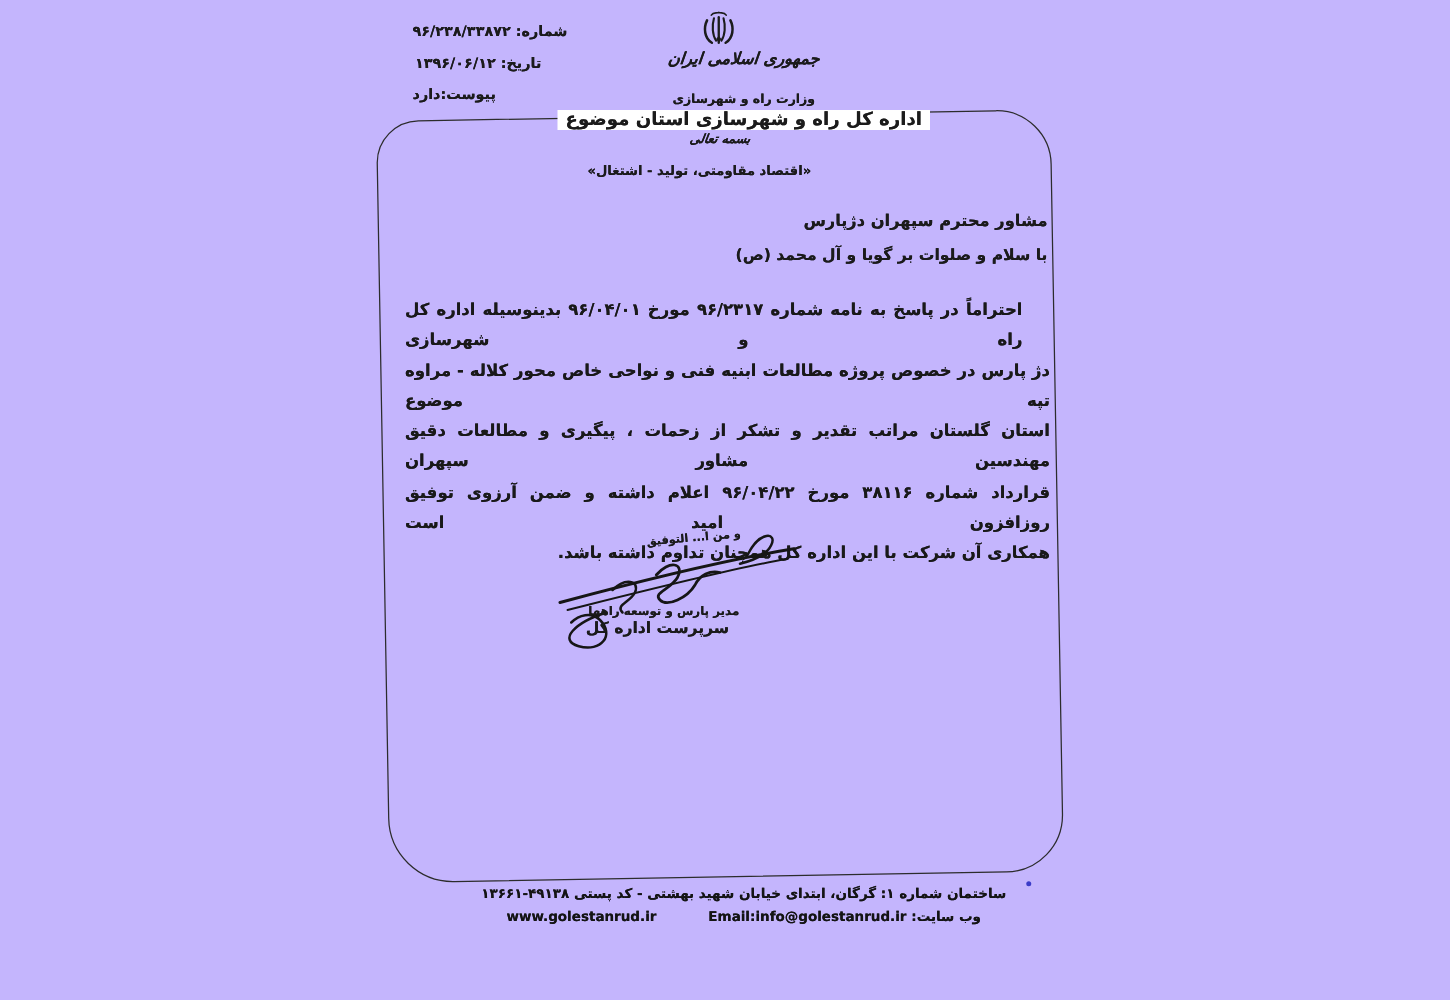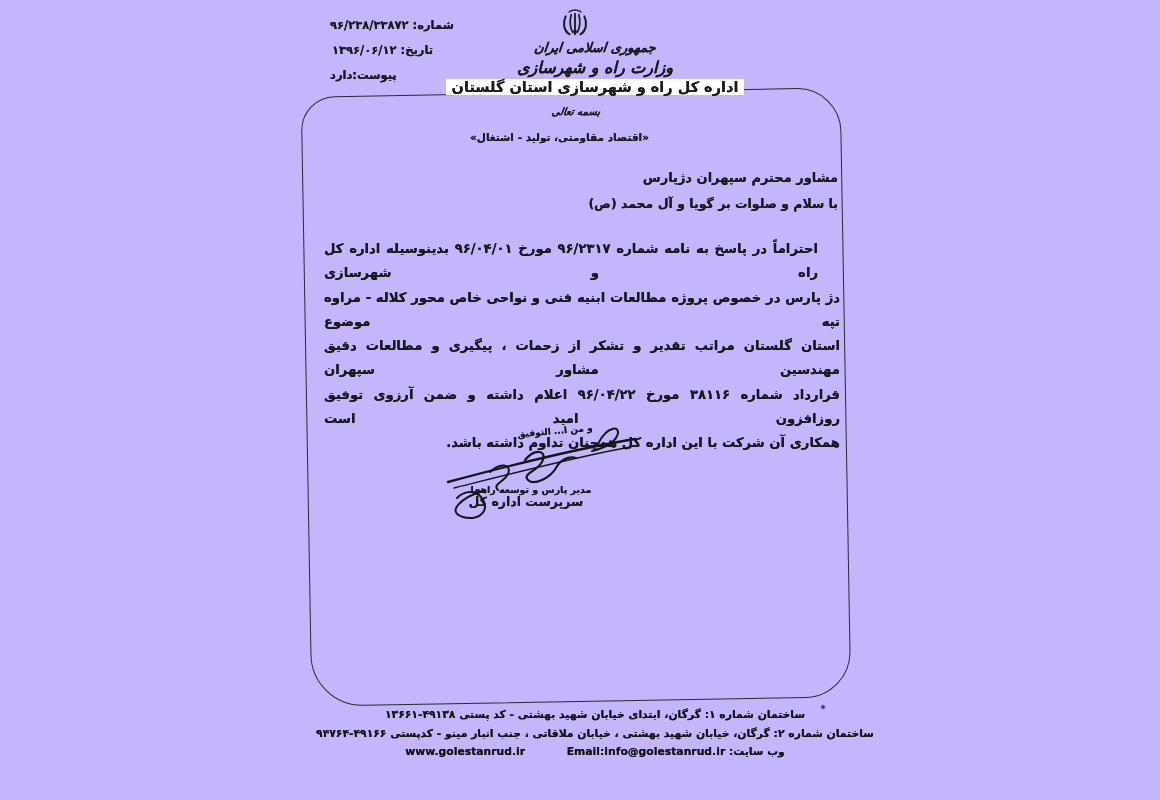--- a/index.html
+++ b/index.html
@@ -27,21 +27,21 @@
   .emblem{ position:absolute; top:6px; left:558px; width:34px; height:36px; }
   .emblem svg{ width:100%; height:100%; }
   .letterhead{
     position:absolute; top:40px; left:420px; width:350px;
     text-align:center; direction:rtl;
   }
   .lh-country{
     font-size:13px; font-weight:700; font-style:italic;
     transform:skewX(-6deg); letter-spacing:.5px; margin-bottom:2px;
   }
-  .lh-ministry{ font-size:16px; font-weight:700; margin-top:3px;font-style:italic; }
+  .lh-ministry{ font-size:10px; font-weight:700; margin-top:19px; }
   .lh-dept{ font-size:14.5px; font-weight:700; margin-top:2px; background:#fff; display:inline-block; padding:0 6px; position:relative; z-index:3;}
 
   
   .frame{
     position:absolute; left:306px; top:92px; width:538px; height:608px;
     border:1.7px solid #2c2c2c;
     border-radius:34px 44px 46px 52px;
     transform:rotate(-1deg);
     z-index:1;
   }
@@ -126,21 +126,21 @@
       <path d="M15.5 10 C13.5 17 14 26 17.5 31" stroke-width="2"></path>
       <path d="M24.5 10 C26.5 17 26 26 22.5 31" stroke-width="2"></path>
       <path d="M20 9 L20 33" stroke-width="2.2"></path>
       <path d="M20 33 L17.5 29.5 L20 26.5 L22.5 29.5 Z" fill="#1c1c1c" stroke="none"></path>
     </svg>
   </div>
 
   <div class="letterhead">
     <div class="lh-country">جمهوری اسلامی ایران</div>
     <div class="lh-ministry">وزارت راه و شهرسازی</div>
-    <div class="lh-dept">اداره کل راه و شهرسازی استان گلستان</div>
+    <div class="lh-dept">اداره کل راه و شهرسازی استان موضوع</div>
   </div>
 
   <div class="frame"></div>
 
   <div class="besmele">بسمه تعالی</div>
   <div class="slogan">«اقتصاد مقاومتی، تولید - اشتغال»</div>
 
   <div class="recipient">
     <div class="to">مشاور محترم سپهران دژپارس</div>
     <div class="salute">با سلام و صلوات بر گویا و آل محمد (ص)</div>
@@ -163,21 +163,20 @@
       <path d="M62 54 C72 44 84 46 80 56 C76 64 64 66 70 72" stroke-width="2"></path>
       <path d="M57 72 C32 80 18 94 35 99 C53 104 64 90 52 78 C45 71 35 74 29 80" stroke-width="2"></path>
     </svg>
     <div class="sig-invocation">و من ا... التوفیق</div>
     <div class="sig-title1">مدیر پارس و توسعه راهها</div>
     <div class="sig-title2">سرپرست اداره کل</div>
   </div>
 
   <div class="footer">
     <div class="fl">ساختمان شماره ۱: گرگان، ابتدای خیابان شهید بهشتی - کد پستی ۴۹۱۳۸-۱۳۶۶۱</div>
-    <div class="fl">ساختمان شماره ۲: گرگان، خیابان شهید بهشتی ، خیابان ملاقاتی ، جنب انبار مینو - کدپستی ۴۹۱۶۶-۹۴۷۶۴</div>
     <div class="fl web-line">
       <span>وب سایت:</span>
       <span>www.golestanrud.ir</span>
       <span class="gap"></span>
       <span>Email:info@golestanrud.ir</span>
     </div>
   </div>
 
   <div class="speck"></div>
 

